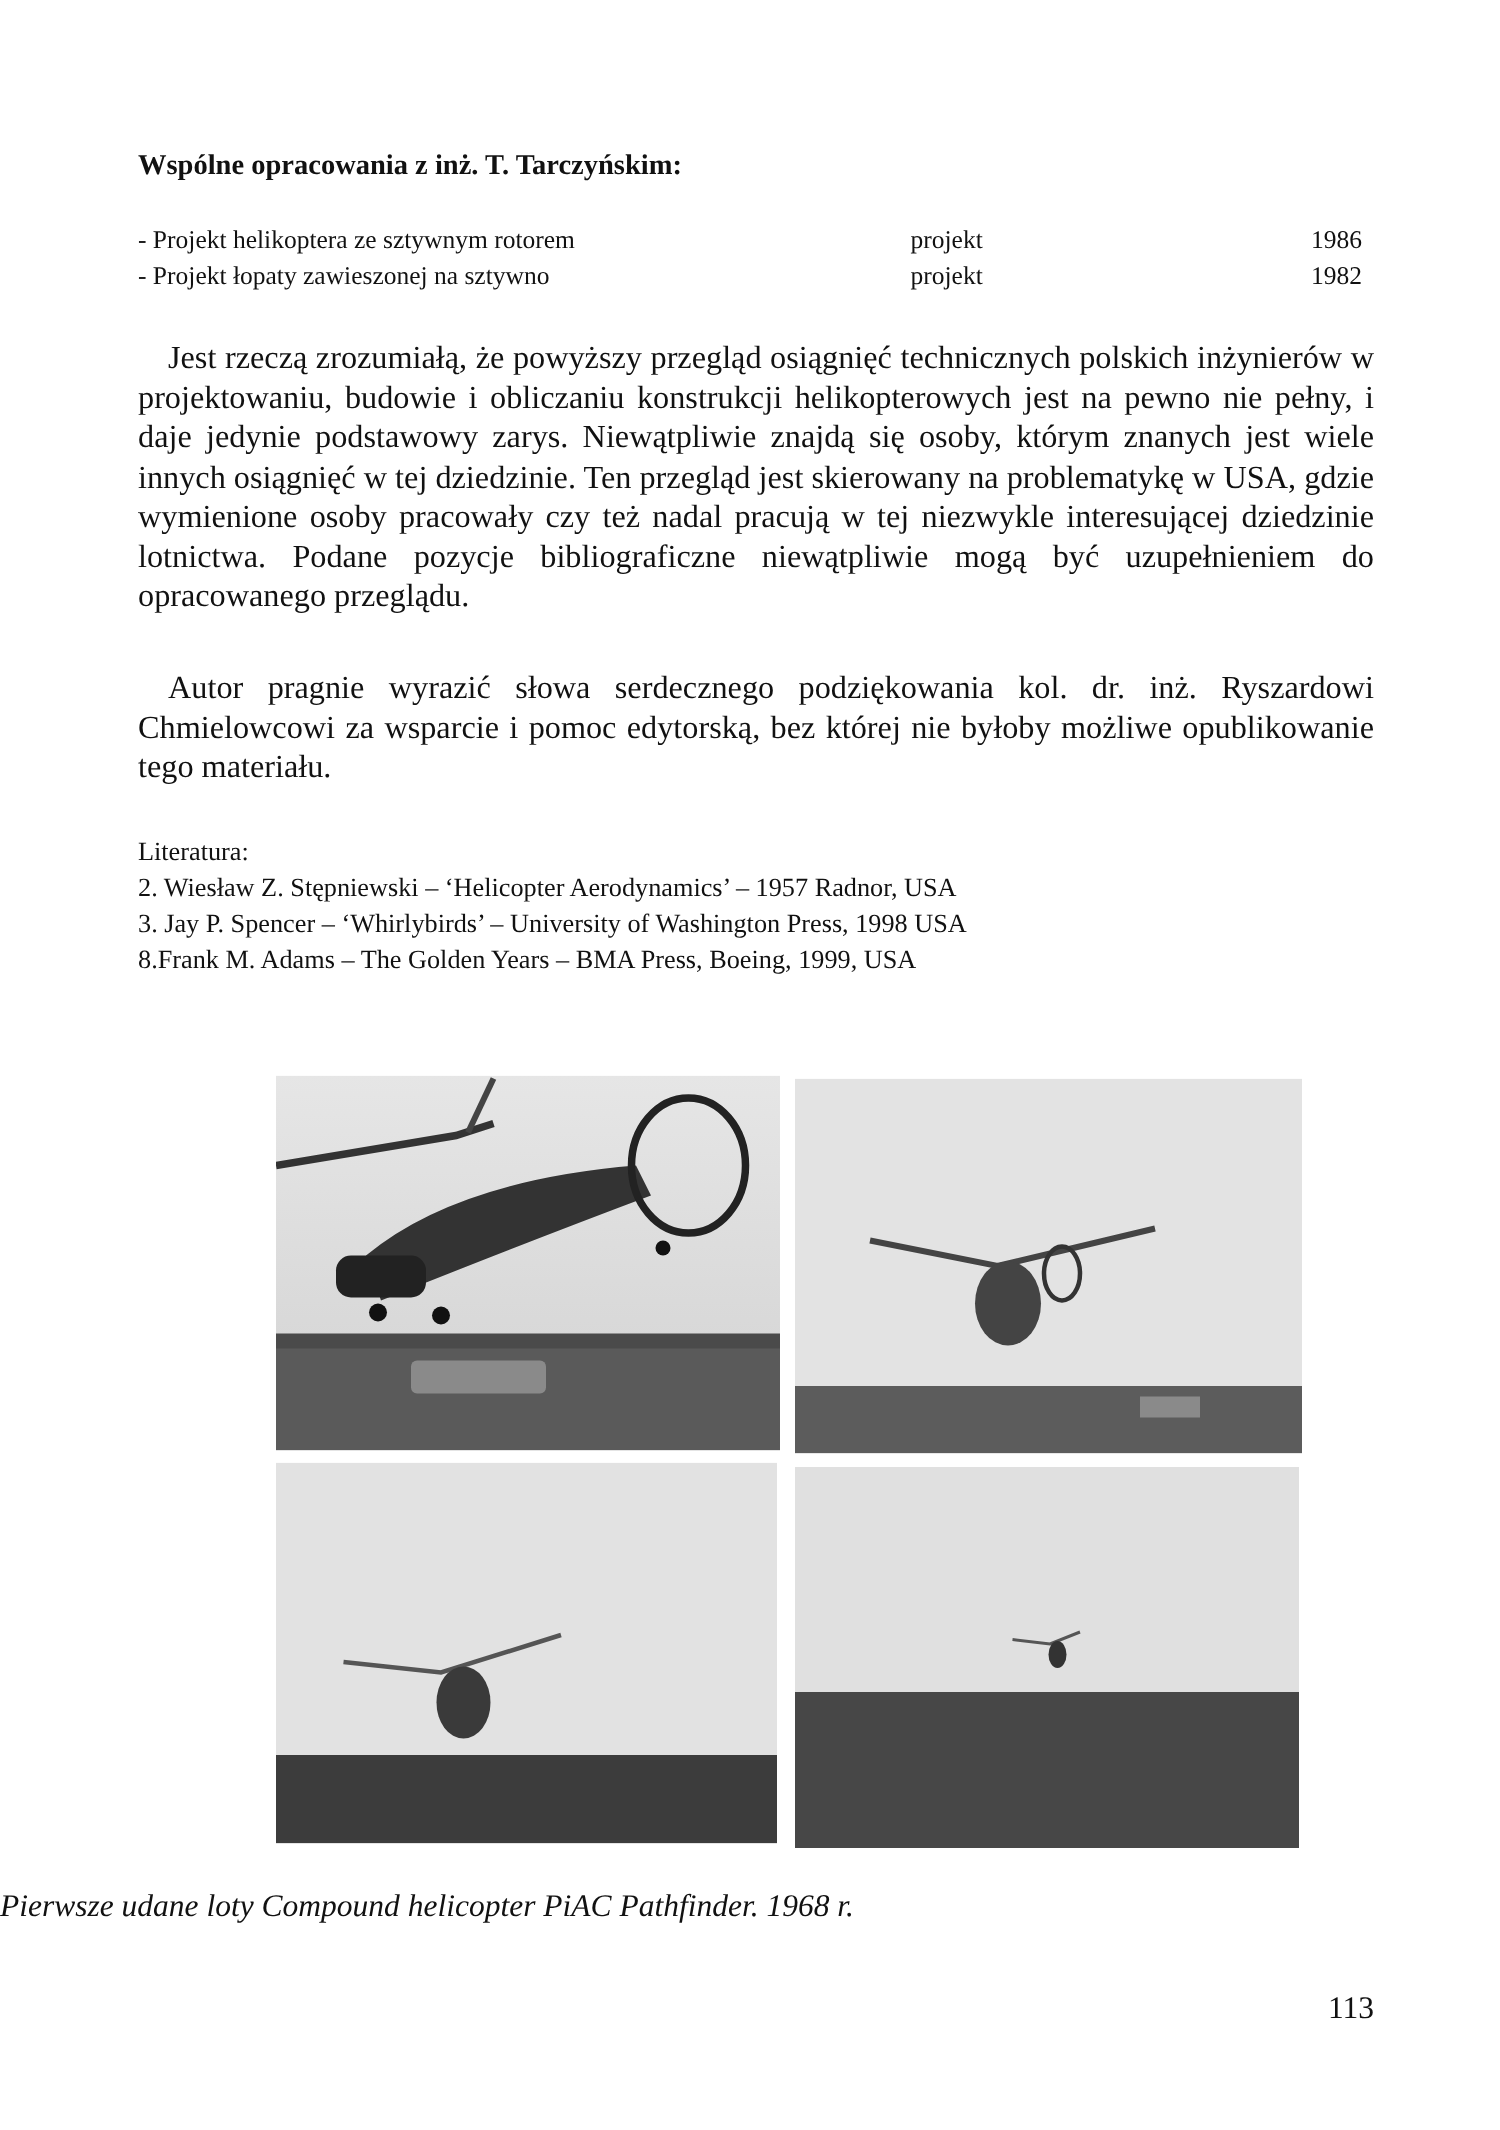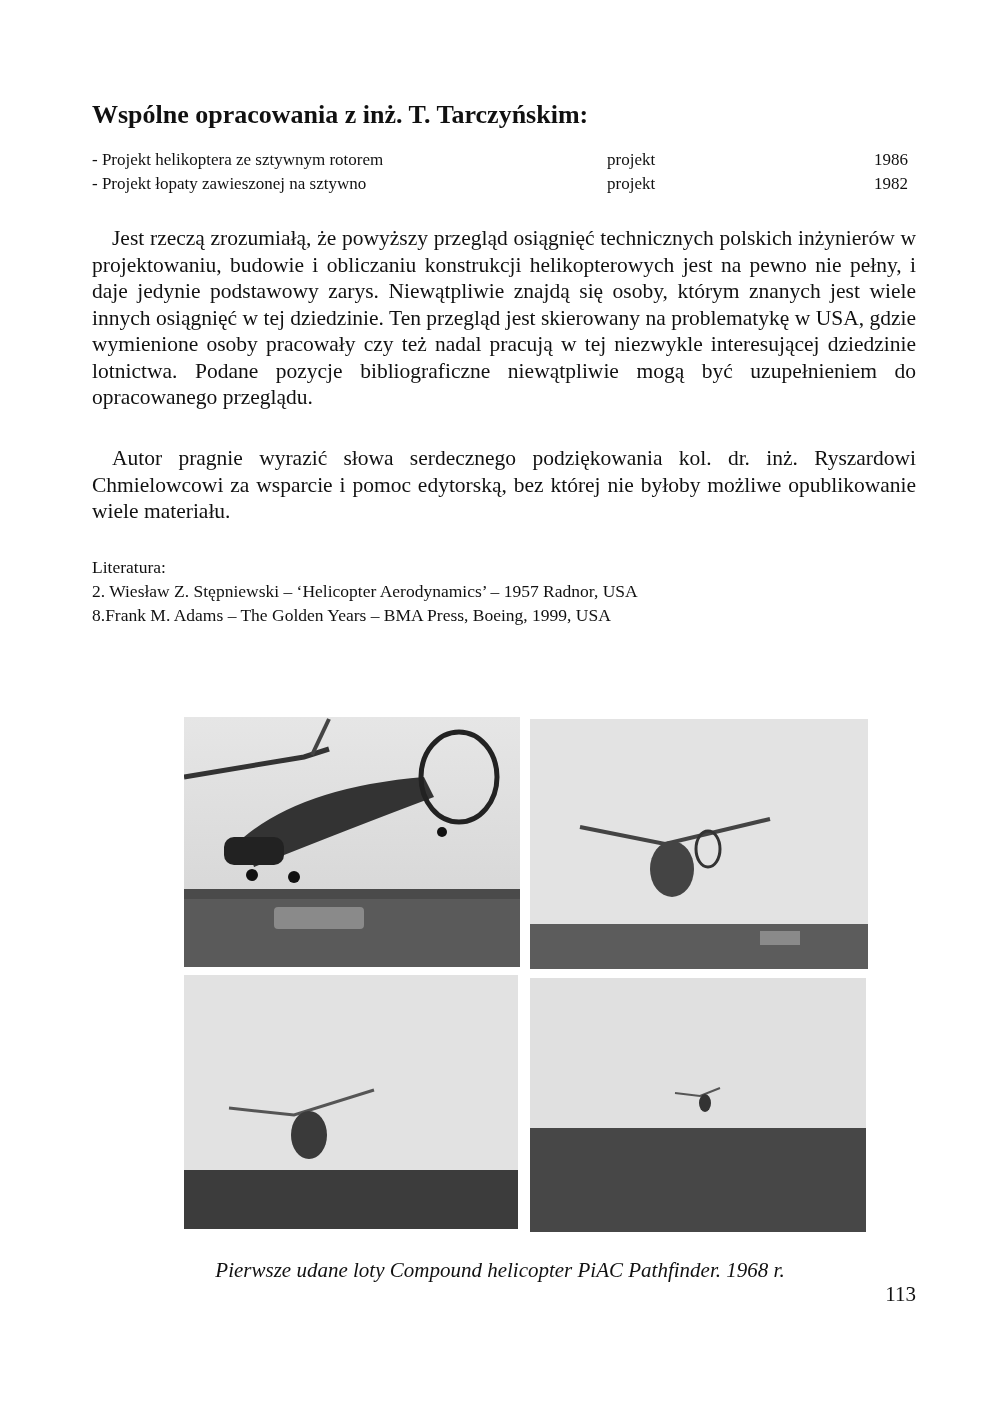--- a/index.html
+++ b/index.html
@@ -1,62 +1,63 @@
 <!DOCTYPE html>
 <html><head>
 <meta charset="utf-8">
 <style>
   html, body { margin:0; padding:0; background:#ffffff; }
   body { width:1000px; height:1420px; position:relative; overflow:hidden;
          font-family:"Liberation Serif", serif; color:#111; }
-  .heading { position:absolute; left:92px; top:100px; font-size:26px; font-weight:bold; }
+  .heading { position:absolute; left:92px; top:100px; font-size:19px; font-weight:bold; }
   .projects { position:absolute; left:92px; top:150px; width:816px; font-size:17px; }
   .proj-row { position:relative; height:24px; }
   .proj-row .c1 { position:absolute; left:0; }
   .proj-row .c2 { position:absolute; left:515px; }
   .proj-row .c3 { position:absolute; right:0; }
   .para { position:absolute; left:92px; width:824px; font-size:21.5px; line-height:26.5px;
           text-align:justify; text-indent:20px; }
   .p1 { top:225px; }
   .p2 { top:445px; }
   .lit { position:absolute; left:92px; top:555px; font-size:17.5px; line-height:24px; }
   .lit .lit-title { }
   .photo { position:absolute; overflow:hidden; }
   .ph1 { left:184px; top:717px; width:336px; height:250px; }
   .ph2 { left:530px; top:719px; width:338px; height:250px; }
   .ph3 { left:184px; top:975px; width:334px; height:254px; }
   .ph4 { left:530px; top:978px; width:336px; height:254px; }
-  .caption { position:absolute; left:0; width:1000px; top:1258px; text-align:center;
+  .caption { position:absolute; left:0; width:1000px; top:1258px; text-align:left;
              font-style:italic; font-size:21px; }
-  .pageno { position:absolute; right:84px; top:1282px; font-size:21px; }
+  .pageno { position:absolute; right:84px; top:1326px; font-size:21px; }
 </style>
 </head>
 <body>
 
 <div class="heading">Wspólne opracowania z inż. T. Tarczyńskim:</div>
 
 <div class="projects">
   <div class="proj-row">
     <span class="c1">- Projekt helikoptera ze sztywnym rotorem</span>
     <span class="c2">projekt</span>
     <span class="c3">1986</span>
   </div>
   <div class="proj-row">
     <span class="c1">- Projekt łopaty zawieszonej na sztywno</span>
     <span class="c2">projekt</span>
     <span class="c3">1982</span>
   </div>
 </div>
 
 <p class="para p1" style="margin:0">Jest rzeczą zrozumiałą, że powyższy przegląd osiągnięć technicznych polskich inżynierów w projektowaniu, budowie i obliczaniu konstrukcji helikopterowych jest na pewno nie pełny, i daje jedynie podstawowy zarys. Niewątpliwie znajdą się osoby, którym znanych jest wiele innych osiągnięć w tej dziedzinie. Ten przegląd jest skierowany na problematykę w USA, gdzie wymienione osoby pracowały czy też nadal pracują w tej niezwykle interesującej dziedzinie lotnictwa. Podane pozycje bibliograficzne niewątpliwie mogą być uzupełnieniem do opracowanego przeglądu.</p>
-<p class="para p2" style="margin:0">Autor pragnie wyrazić słowa serdecznego podziękowania kol. dr. inż. Ryszardowi Chmielowcowi za wsparcie i pomoc edytorską, bez której nie byłoby możliwe opublikowanie wiele materiału.</p>
+<p class="para p2" style="margin:0">Autor pragnie wyrazić słowa serdecznego podziękowania kol. dr. inż. Ryszardowi Chmielowcowi za wsparcie i pomoc edytorską, bez której nie byłoby możliwe opublikowanie tego materiału.</p>
 
 <div class="lit">
   <div class="lit-title">Literatura:</div>
   <div>2. Wiesław Z. Stępniewski – ‘Helicopter Aerodynamics’ – 1957 Radnor, USA</div>
+  <div>3. Jay P. Spencer – ‘Whirlybirds’ – University of Washington Press, 1998 USA</div>
   <div>8.Frank M. Adams – The Golden Years – BMA Press, Boeing, 1999, USA</div>
 </div>
 
 <div class="photo ph1">
   <svg width="336" height="250" viewBox="0 0 336 250">
     <defs>
         <linearGradient id="s1" x1="0" y1="0" x2="0" y2="1">
           <stop offset="0" stop-color="#e6e6e6"></stop>
           <stop offset="1" stop-color="#d2d2d2"></stop>
         </linearGradient>

